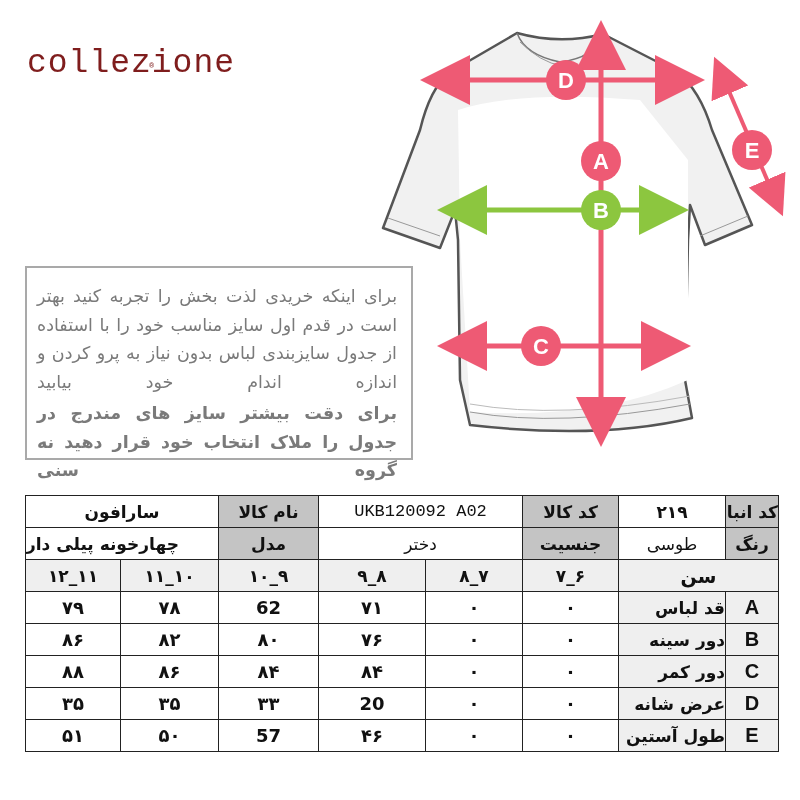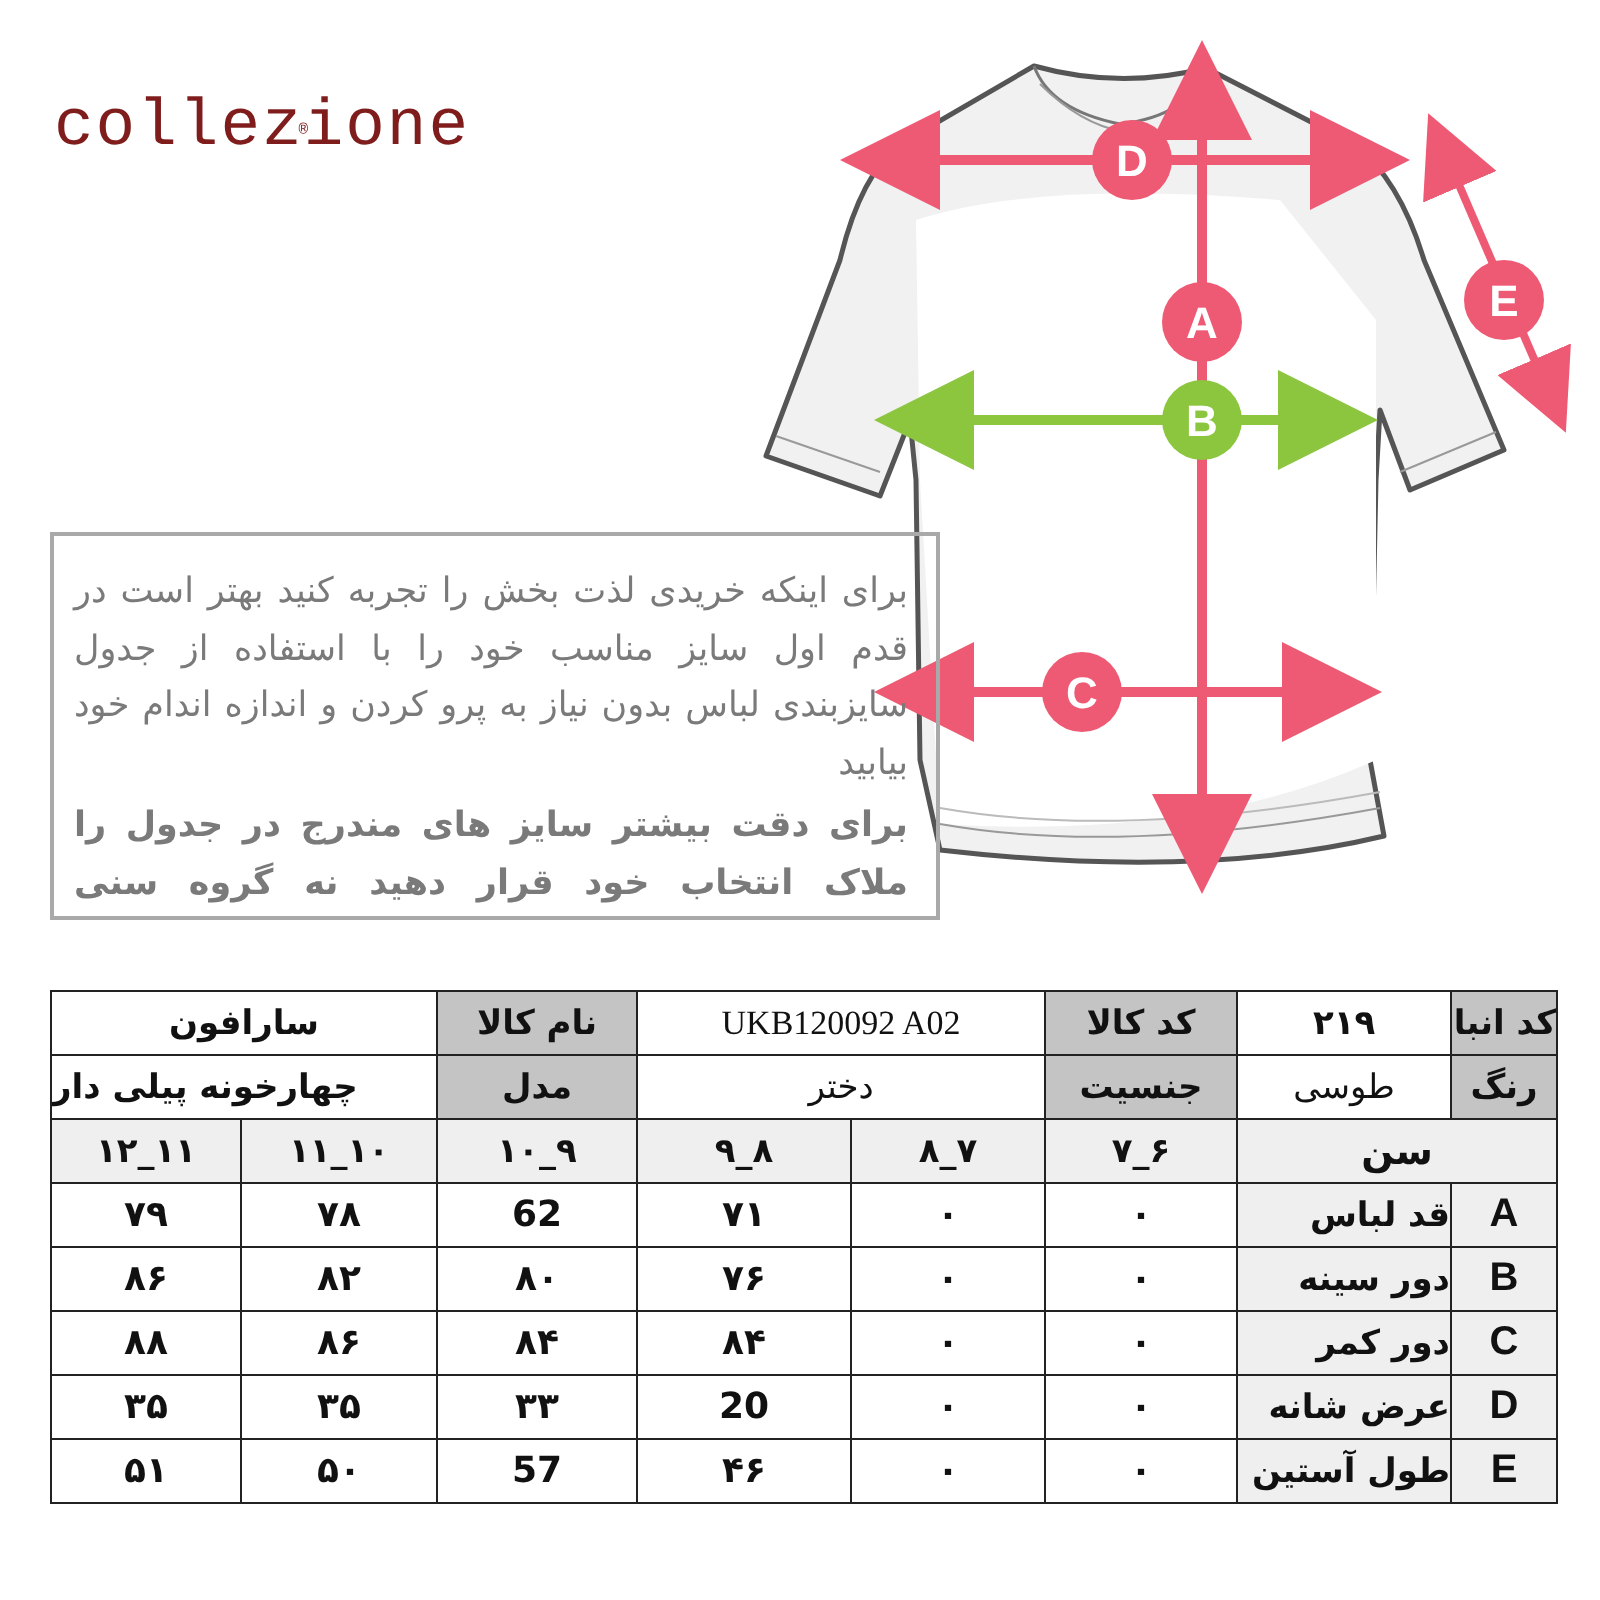--- a/index.html
+++ b/index.html
@@ -2,36 +2,36 @@
 <html><head>
 <meta charset="utf-8">
 <style>
   html, body { margin:0; padding:0; }
   body { width:800px; height:800px; background:#ffffff; position:relative; overflow:hidden;
          font-family: "DejaVu Sans", sans-serif; }
   .logo { position:absolute; left:27px; top:44px; font-family:Liberation Mono, monospace;
           font-size:33px; color:#7f1d1d; letter-spacing:1px; line-height:40px; }
   .logo sup { font-size:8px; position:absolute; right:80px; top:2px; }
   .diagram { position:absolute; left:370px; top:0; width:430px; height:450px; }
-  .textbox { position:absolute; left:25px; top:266px; width:445px; height:194px;
+  .textbox { position:absolute; left:25px; top:266px; width:388px; height:194px;
              border:2px solid #a9a9a9; box-sizing:border-box; direction:rtl;
              padding:14px 14px 0 10px; color:#7a7a7a; }
   .textbox p { margin:0; font-size:17.5px; line-height:28.5px; text-align:justify; text-align-last:justify; }
   .textbox p.bold { font-weight:bold; margin-top:3px; }
   table.sizes { position:absolute; left:25px; top:495px; width:753px; border-collapse:collapse;
                 table-layout:fixed; direction:ltr; }
   table.sizes td { border:1.5px solid #222; text-align:center; height:31px; padding:0;
                    font-size:17px; color:#111; white-space:nowrap; overflow:hidden; }
   table.sizes td.lbl { background:#c4c4c4; font-weight:bold; direction:rtl; }
   table.sizes td.val { background:#ffffff; direction:rtl; font-weight:bold; }
   table.sizes td.hdr { background:#efefef; font-weight:bold; direction:rtl; }
   table.sizes td.letter { background:#efefef; font-weight:bold; font-family:"Liberation Sans", sans-serif; font-size:20px; }
   table.sizes td.meas { background:#efefef; direction:rtl; text-align:right; padding-right:0; font-weight:bold; }
   table.sizes td.num { background:#ffffff; font-weight:bold; font-size:18px; }
-  table.sizes td.code { font-family:Liberation Serif, serif; font-weight:normal; font-size:17px; direction:ltr; }
+  table.sizes td.code { font-family:Liberation Mono, monospace; font-weight:normal; font-size:17px; direction:ltr; }
   .clip { text-align:left !important; padding-left:0 !important; }
 </style>
 </head>
 <body>
 
 <div class="logo">
   <span>collezione</span><sup>®</sup>
 </div>
 
 <svg class="diagram" viewBox="370 0 430 450" width="430" height="450">

